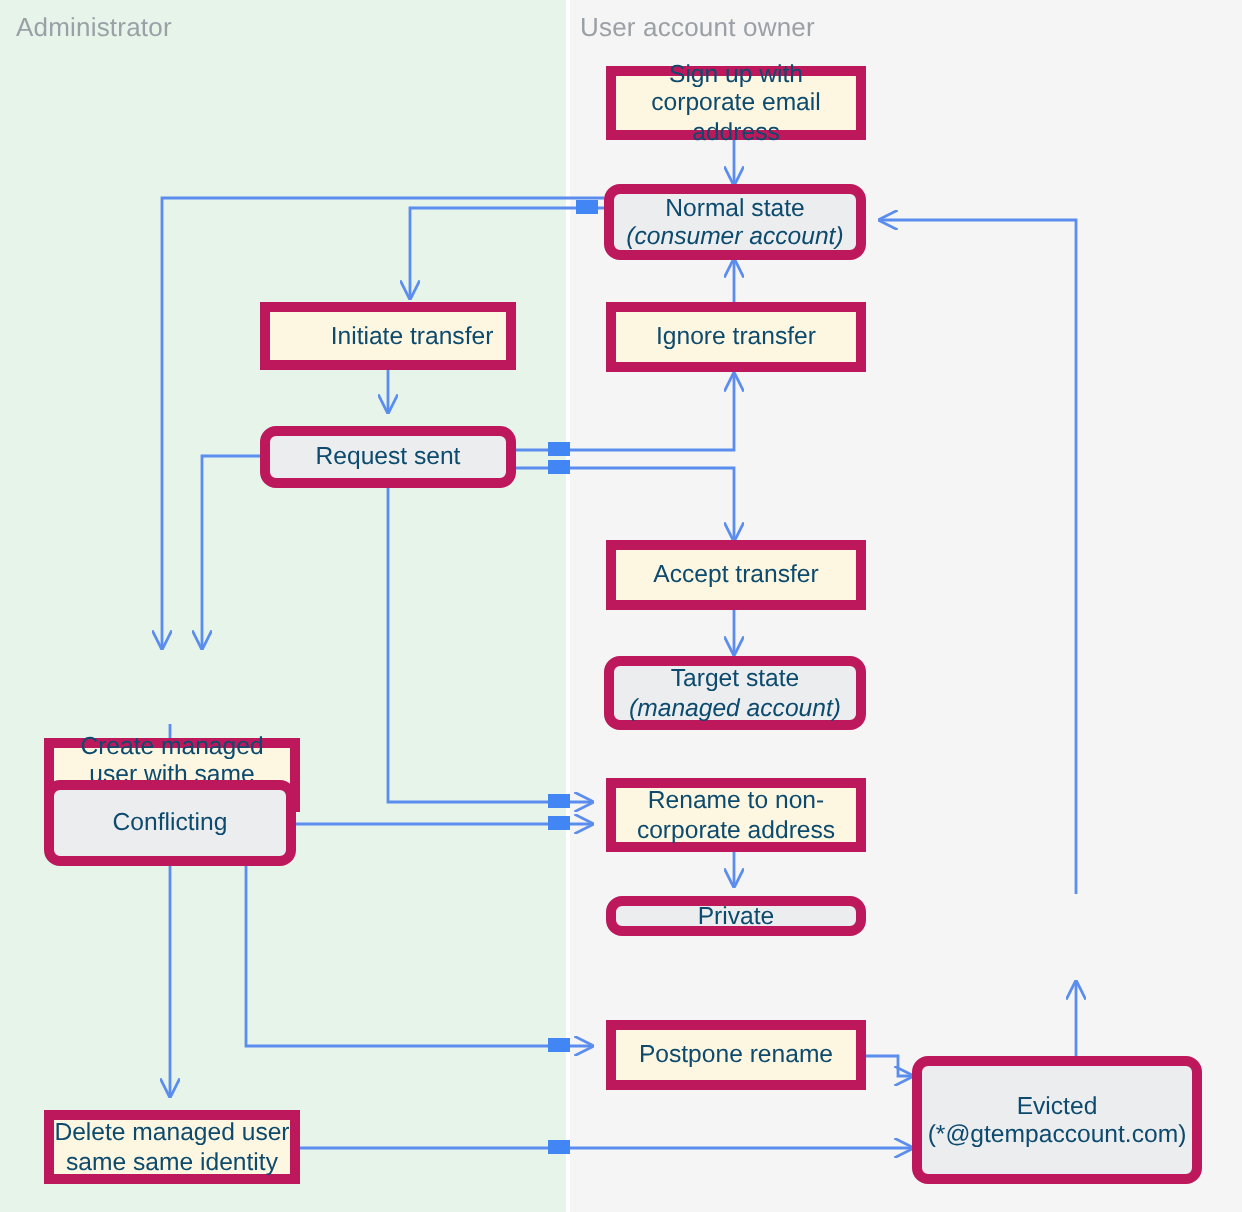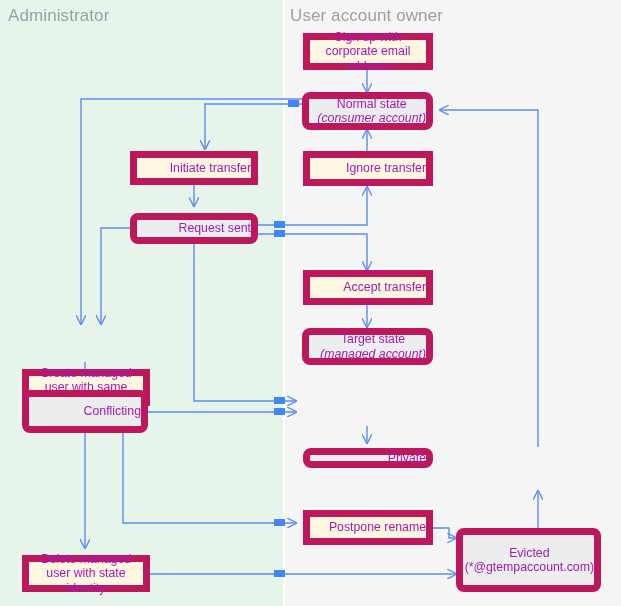--- a/index.html
+++ b/index.html
@@ -29,21 +29,21 @@
   }
   .lane-user {
     left: 285px;
     width: 336px;
     height: 606px;
     background: #f5f5f5;
   }
   .lane-label {
     position: absolute;
     top: 6px;
-    font-size: 17px;
+    font-size: 13px;
     color: #9aa0a6;
     font-family: "Liberation Sans", sans-serif;
     letter-spacing: 0.1px;
   }
   .lane-label-admin { left: 8px; }
   .lane-label-user  { left: 290px; }
 
   svg.edges {
     position: absolute;
     left: 0;
@@ -51,26 +51,26 @@
     width: 621px;
     height: 606px;
     pointer-events: none;
   }
 
   .node {
     position: absolute;
     box-sizing: border-box;
     display: flex;
     align-items: center;
-    justify-content: flex-end;
+    justify-content: center;
     text-align: center;
     font-size: 12.3px;
     line-height: 14.5px;
-    color: #a21caf;
-    border: 7px solid #be185d;
+    color: #0c4a6e;
+    border: 5px solid #be185d;
     font-family: "Liberation Sans", sans-serif;
   }
   .node-action {
     background: #fdf6e0;
     border-radius: 0;
   }
   .node-state {
     background: #ecedee;
     border-radius: 8px;
   }
@@ -193,37 +193,42 @@
         <span class="lbl">Create managed user with same identity</span>
       </span>
   </div>
 
   <div class="node node-state" style="left:22px; top:390px; width:126px; height:43px;">
     <span>
         <span class="lbl">Conflicting</span>
       </span>
   </div>
 
+  <div class="node node-action" style="left:303px; top:389px; width:130px; height:37px;">
+    <span>
+        <span class="lbl">Rename to non-corporate address</span>
+      </span>
+  </div>
 
   <div class="node node-state" style="left:303px; top:448px; width:130px; height:20px;">
     <span>
         <span class="lbl">Private</span>
       </span>
   </div>
 
 
   <div class="node node-action" style="left:303px; top:510px; width:130px; height:35px;">
     <span>
         <span class="lbl">Postpone rename</span>
       </span>
   </div>
 
   <div class="node node-action" style="left:22px; top:555px; width:128px; height:37px;">
     <span>
-        <span class="lbl">Delete managed user with state identity</span>
+        <span class="lbl">Delete managed user same same identity</span>
       </span>
   </div>
 
   <div class="node node-state" style="left:456px; top:528px; width:145px; height:64px;">
     <span>
       <span class="lbl">Evicted</span>
       <span class="sub" style="font-style:normal;">(*@gtempaccount.com)</span>
     </span>
   </div>
 

